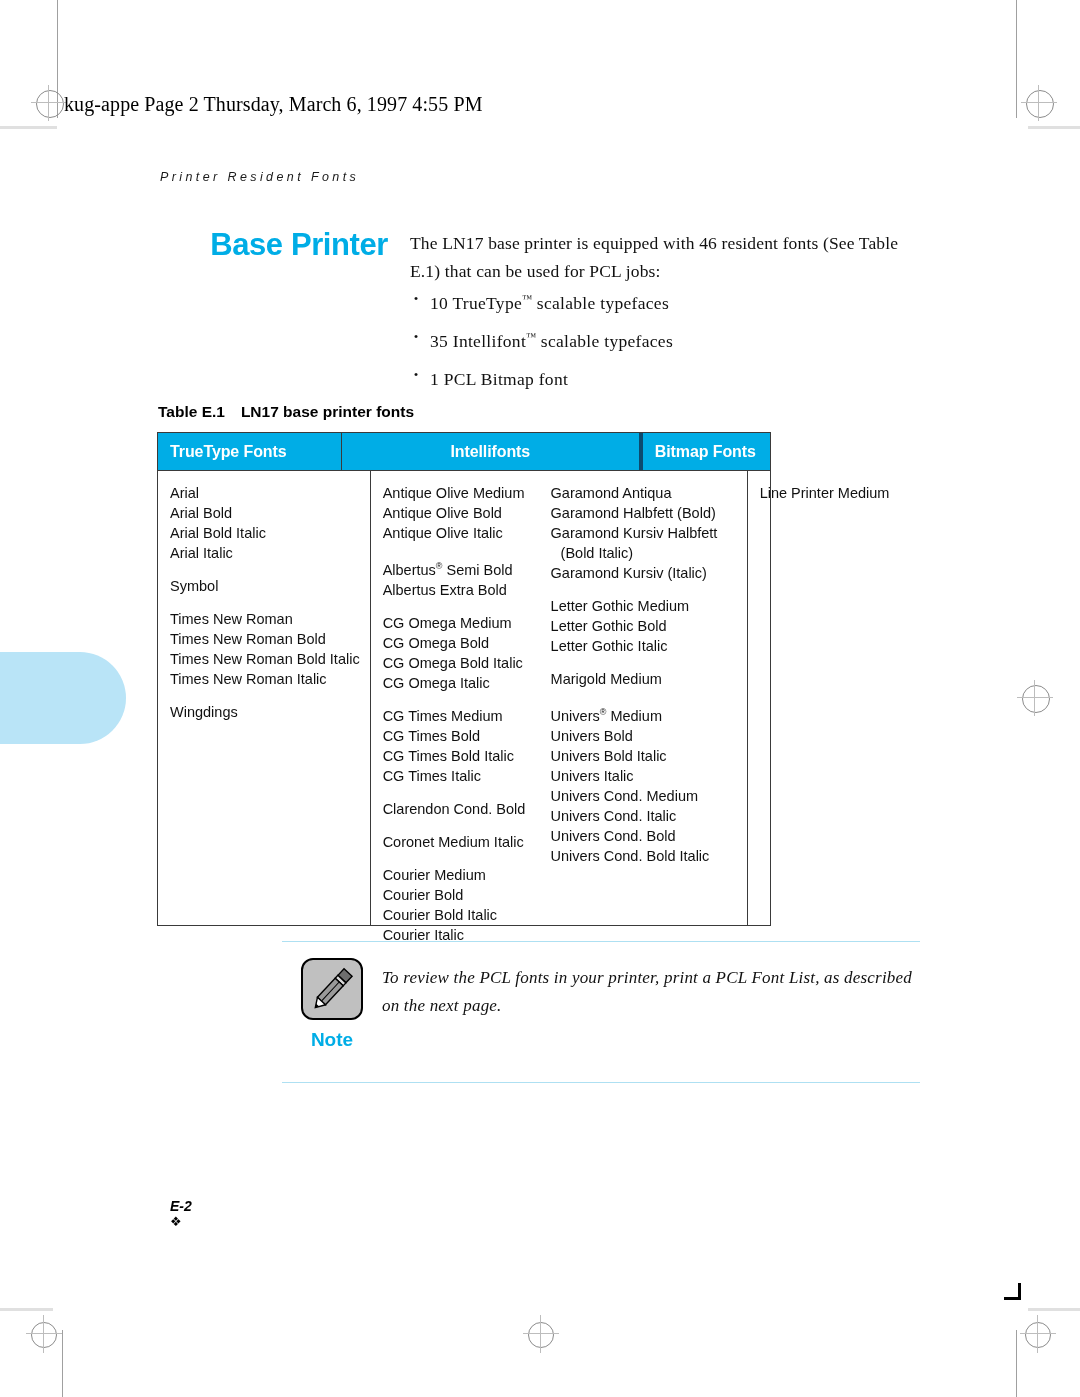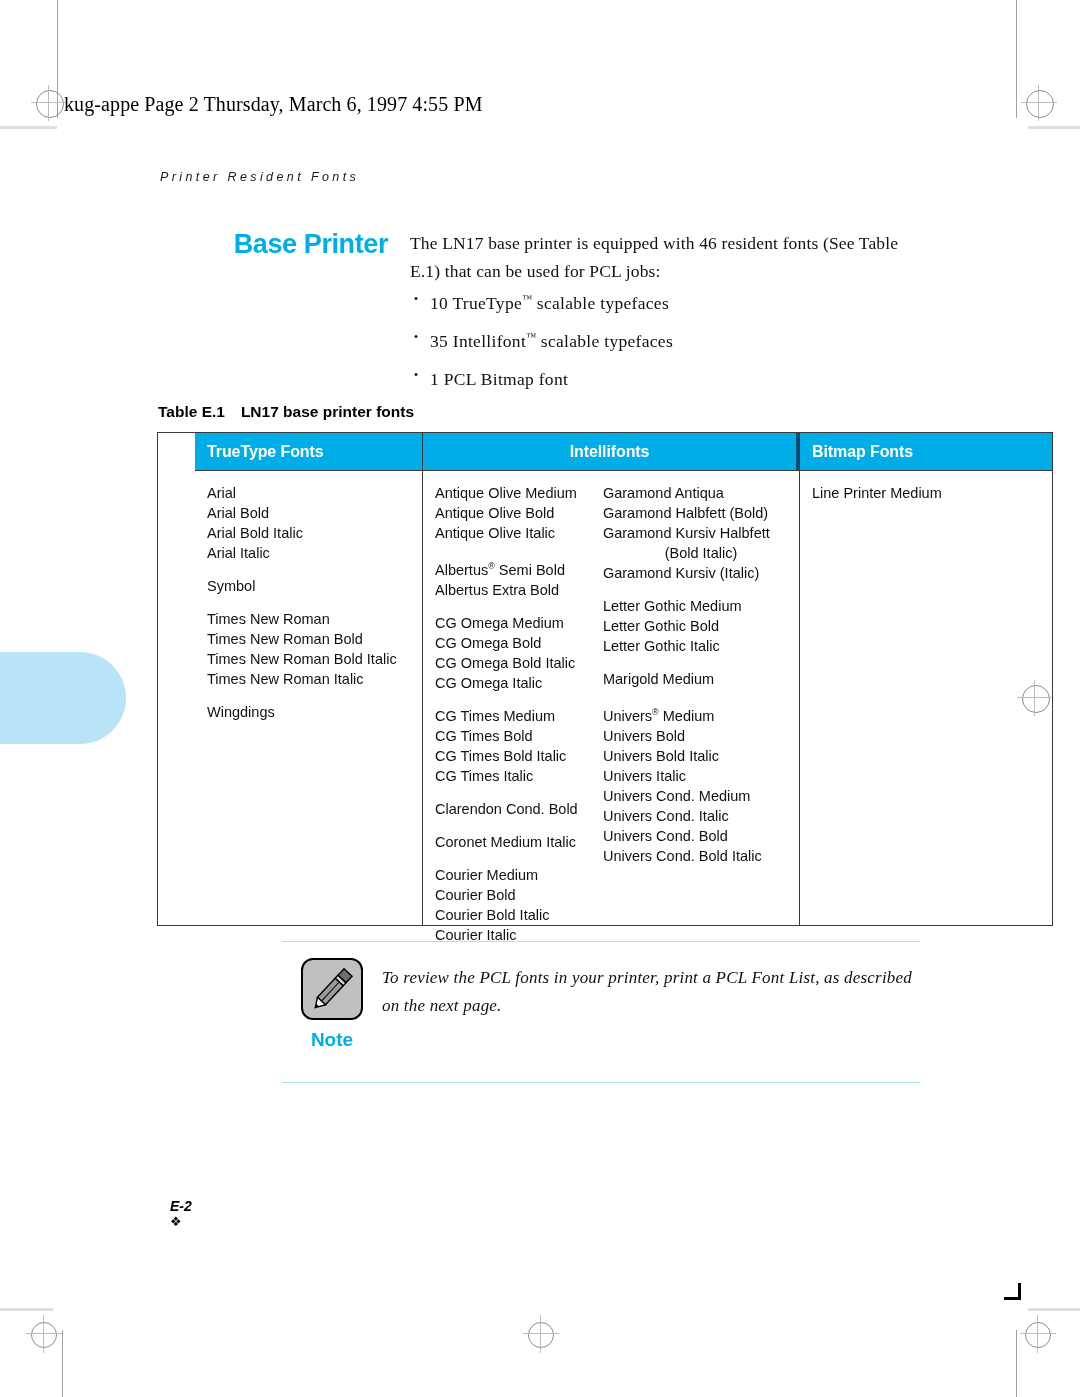--- a/index.html
+++ b/index.html
@@ -78,21 +78,21 @@
 
   
   .chapter-title {
     position: absolute;
     left: 158px;
     top: 228px;
     width: 230px;
     text-align: right;
     font-family: "Liberation Sans", sans-serif;
     font-weight: bold;
-    font-size: 27px;
+    font-size: 31px;
     line-height: 33px;
     color: #00ade6;
     letter-spacing: -0.4px;
   }
 
   
   .intro {
     position: absolute;
     left: 410px;
     top: 229px;
@@ -145,24 +145,23 @@
     color: #000;
     white-space: nowrap;
   }
   .table-caption .cap-num { margin-right: 16px; margin-top: 20px; }
 
   
   .fonts-table {
     position: absolute;
     left: 157px;
     top: 432px;
-    width: 896px;
+    width: 614px;
     border: 1px solid #3a3a3a;
     box-sizing: border-box;
-    padding-left: 37px;
   }
   .thead {
     display: flex;
     background: #00ade6;
     height: 38px;
     border-bottom: 1px solid #3a3a3a;
     box-sizing: border-box;
   }
   .th {
     font-family: "Liberation Sans", sans-serif;
@@ -197,21 +196,21 @@
   .intelli-sub-a { width: 176px; }
   .intelli-sub-b { width: 195px; }
 
   .fgroup { margin-bottom: 13px; }
   .fgroup:last-child { margin-bottom: 0; }
   .fline { white-space: nowrap; }
   .fline .reg-sup {
     font-size: 9px;
     vertical-align: super;
   }
-  .fline.indent { padding-left: 10px; text-align: center; }
+  .fline.indent { padding-left: 10px; }
 
   
   .note-box {
     position: absolute;
     left: 282px;
     top: 941px;
     width: 638px;
   }
   .note-rule {
     height: 1px;

